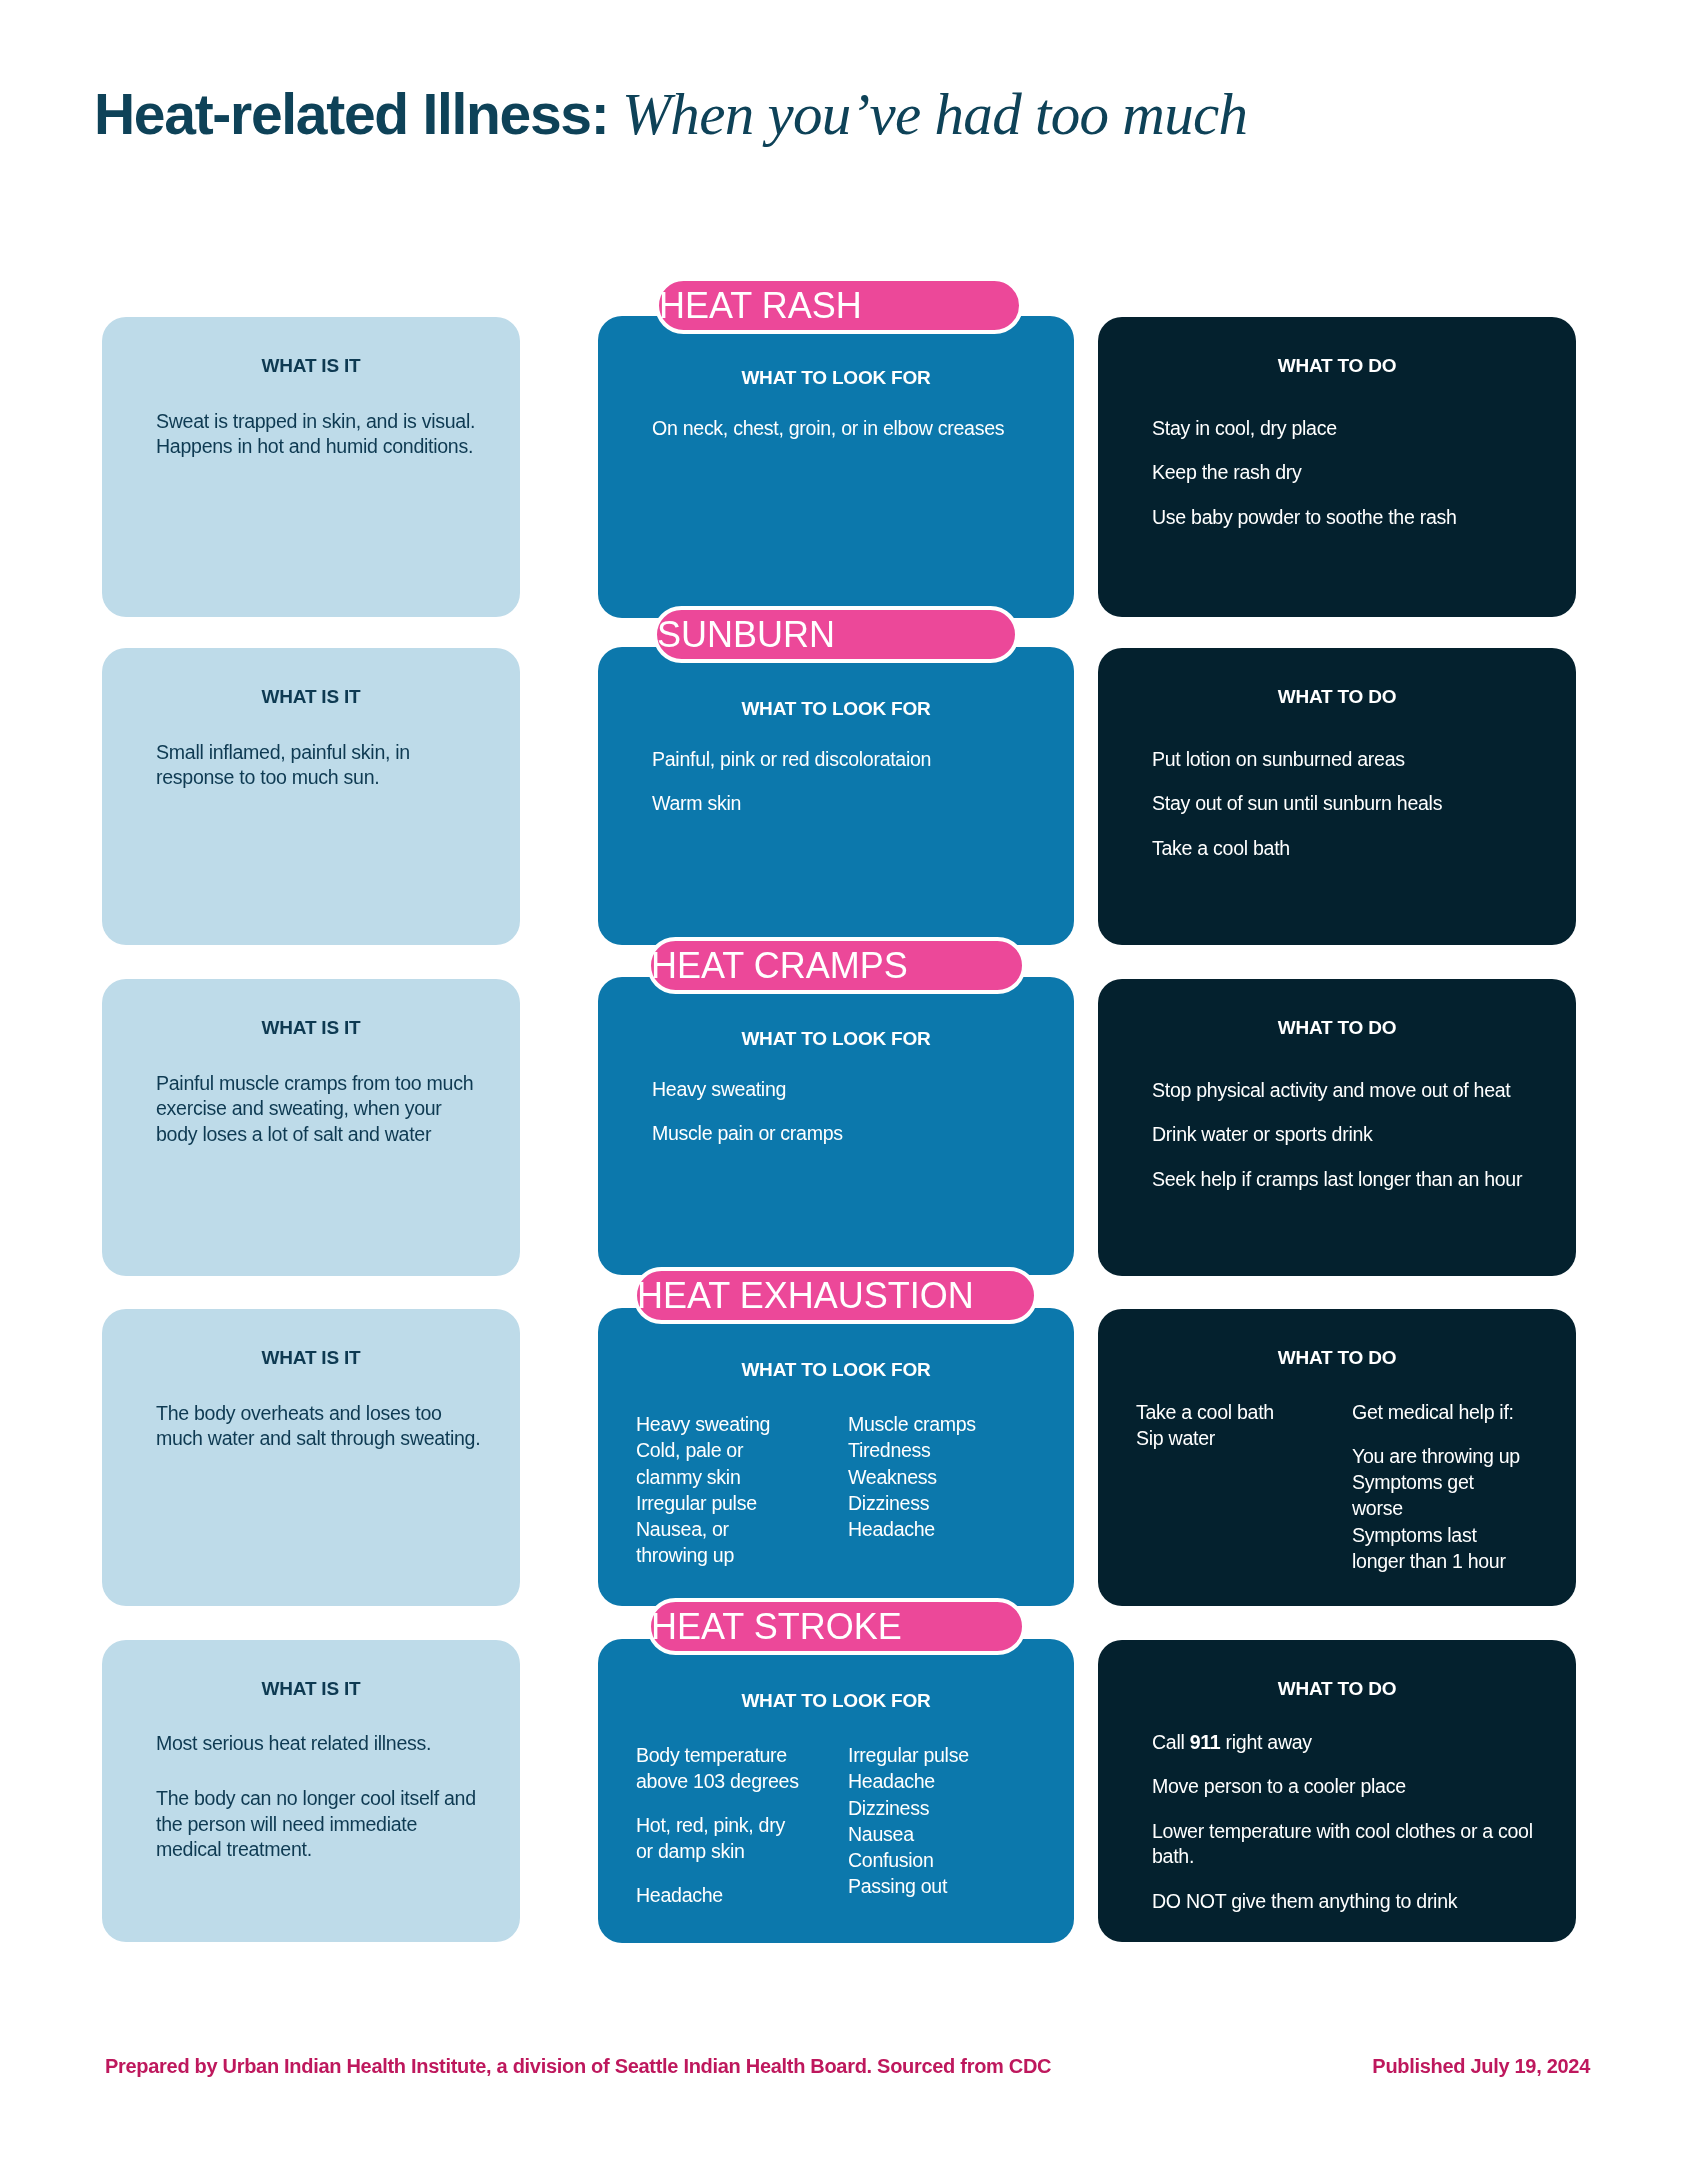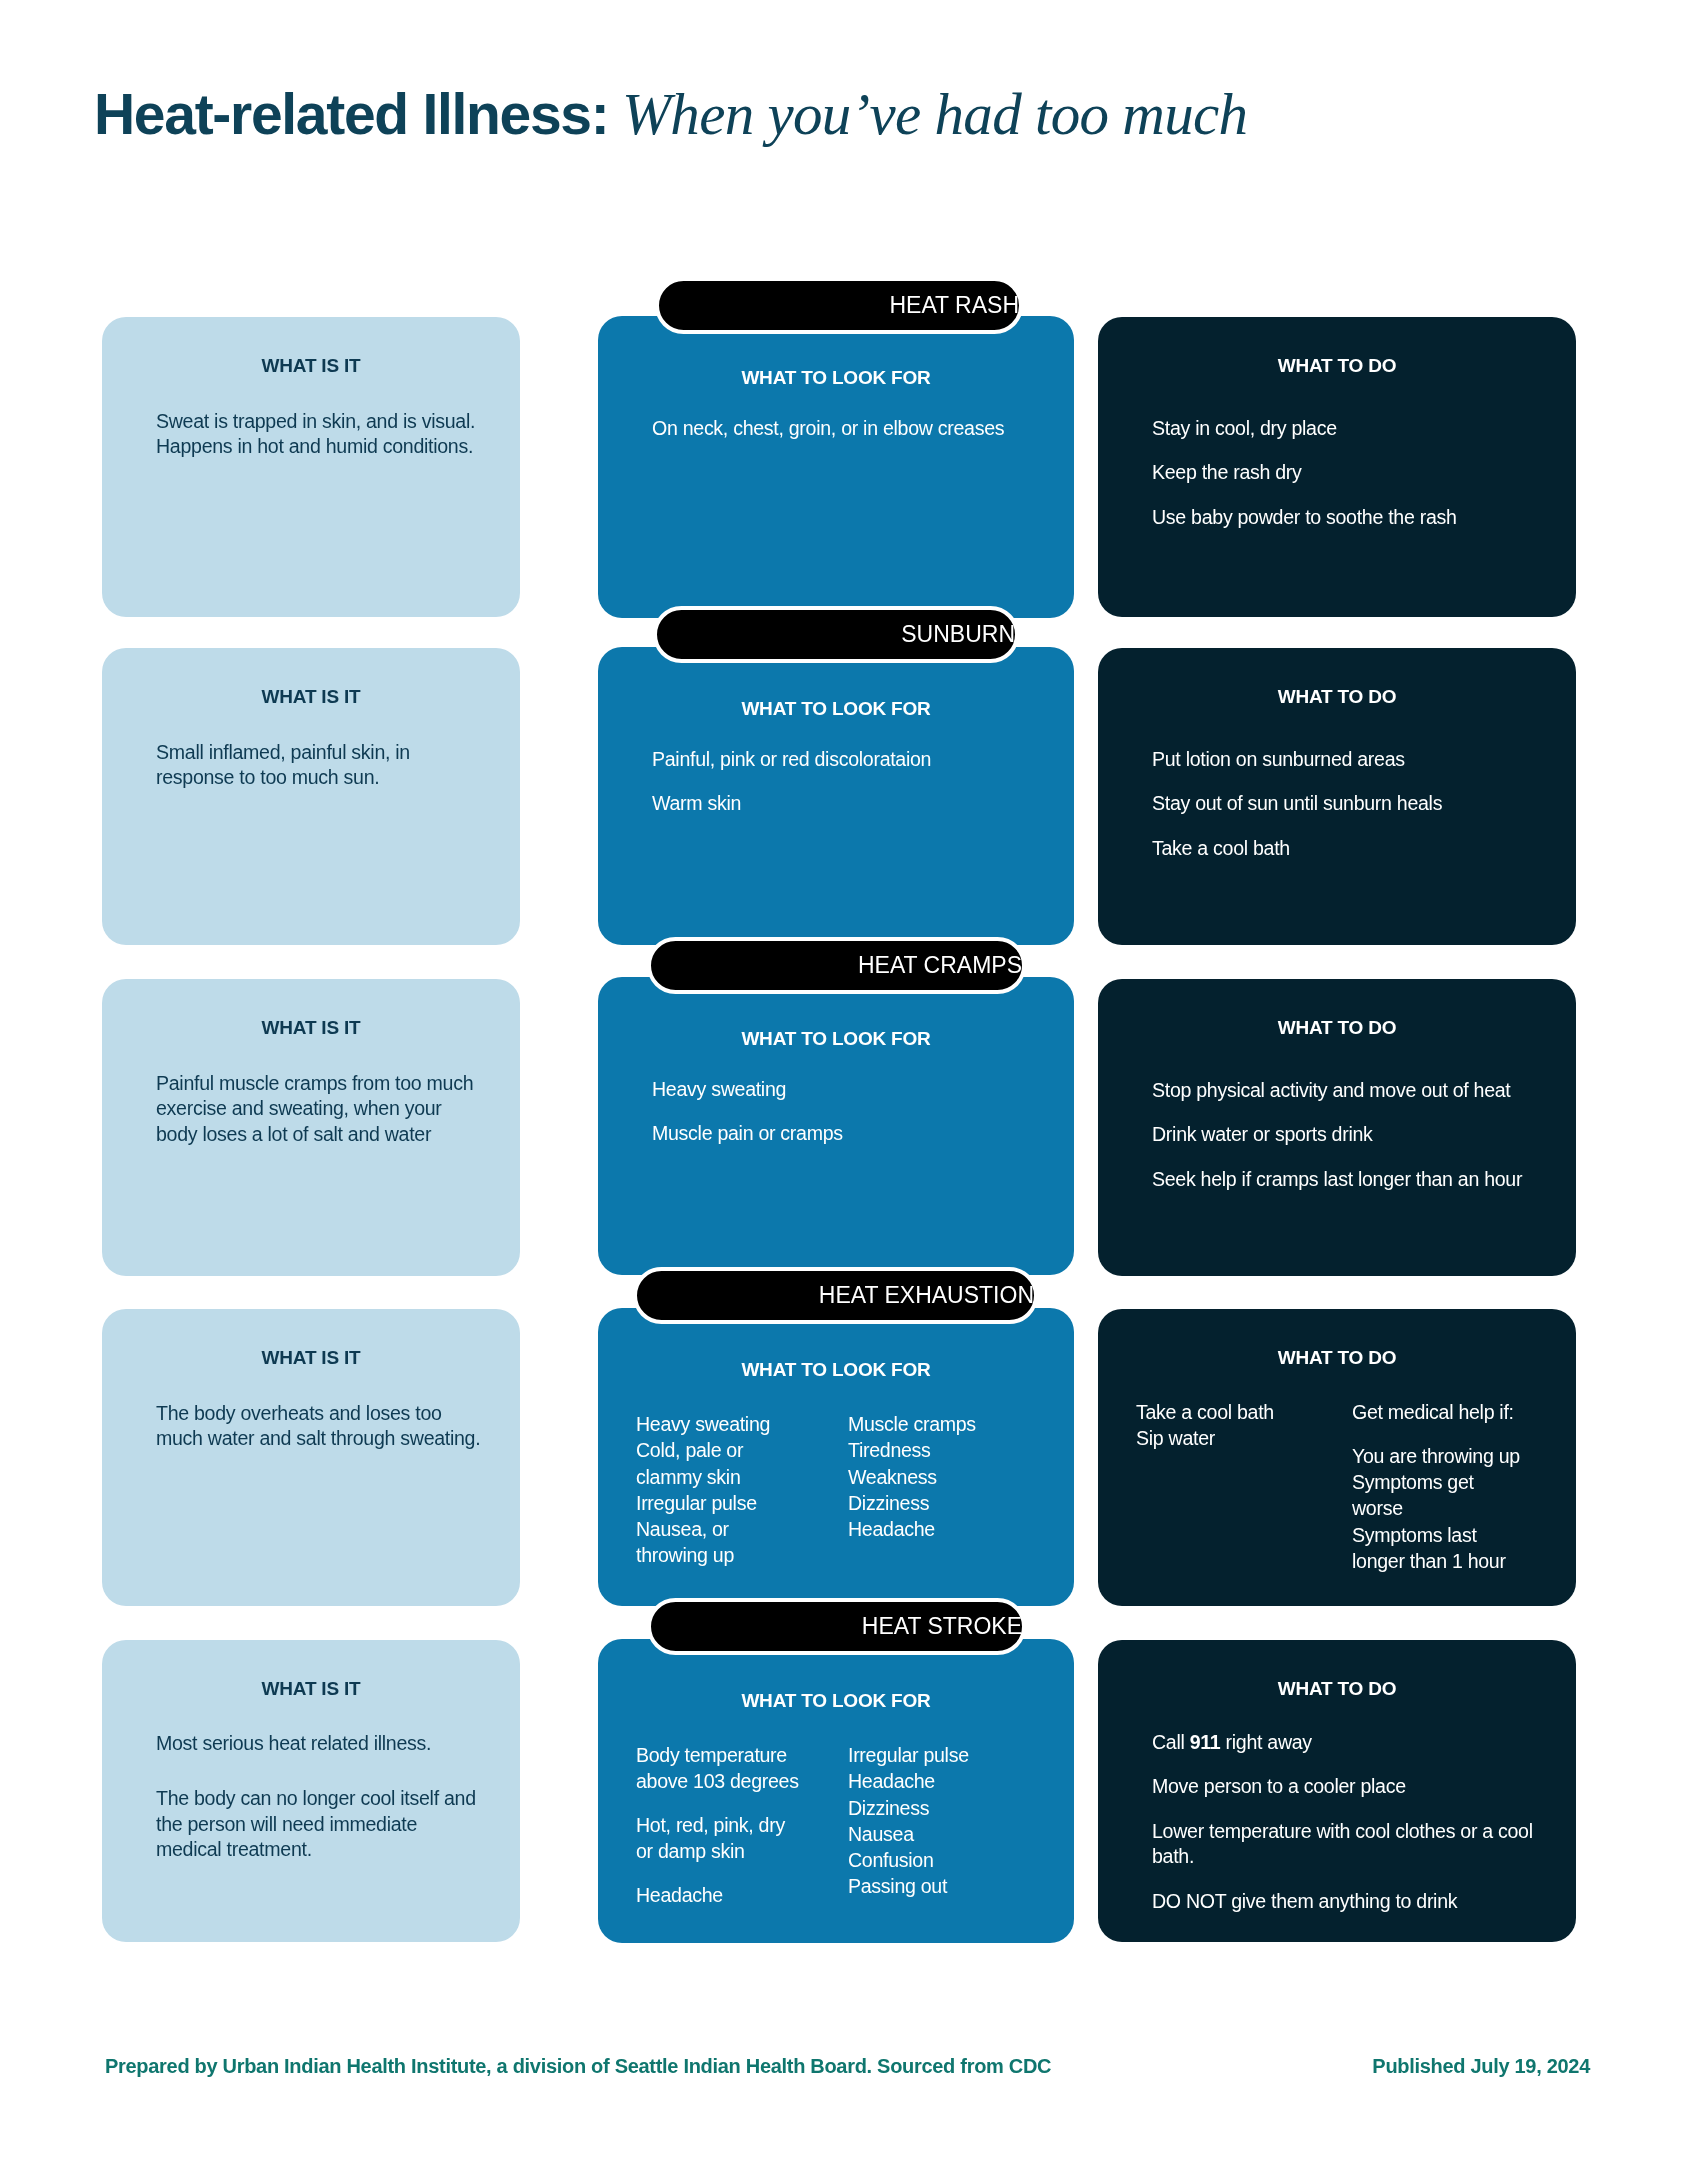--- a/index.html
+++ b/index.html
@@ -107,47 +107,47 @@
     letter-spacing: -0.3px;
   }
   .two-col > div { flex: 1; }
   .two-col p { margin: 0 0 0 0; }
   .two-col p.gap { margin-top: 17.5px; }
 
   
   .pill {
     position: absolute;
     height: 57px;
-    background: #000000;
+    background: #ec4899;
     border: 4.7px solid #ffffff;
     border-radius: 31px;
     color: #ffffff;
     display: flex;
     align-items: center;
-    justify-content: flex-end;
-    font-size: 23px;
+    justify-content: flex-start;
+    font-size: 36px;
     font-weight: normal;
     letter-spacing: 0px;
     box-sizing: border-box;
     z-index: 5;
   }
 
   
   .footer {
     position: absolute;
     left: 105px;
     top: 2055px;
     width: 1485px;
     display: flex;
     justify-content: space-between;
     align-items: baseline;
     font-size: 20px;
     font-weight: bold;
     letter-spacing: -0.3px;
-    color: #0f766e;
+    color: #be185d;
   }
 </style>
 </head>
 <body>
 
 <div class="title-bar">
   <span class="title-main">Heat-related Illness:</span>
   <span class="title-italic">When you’ve had too much</span>
 </div>
 

